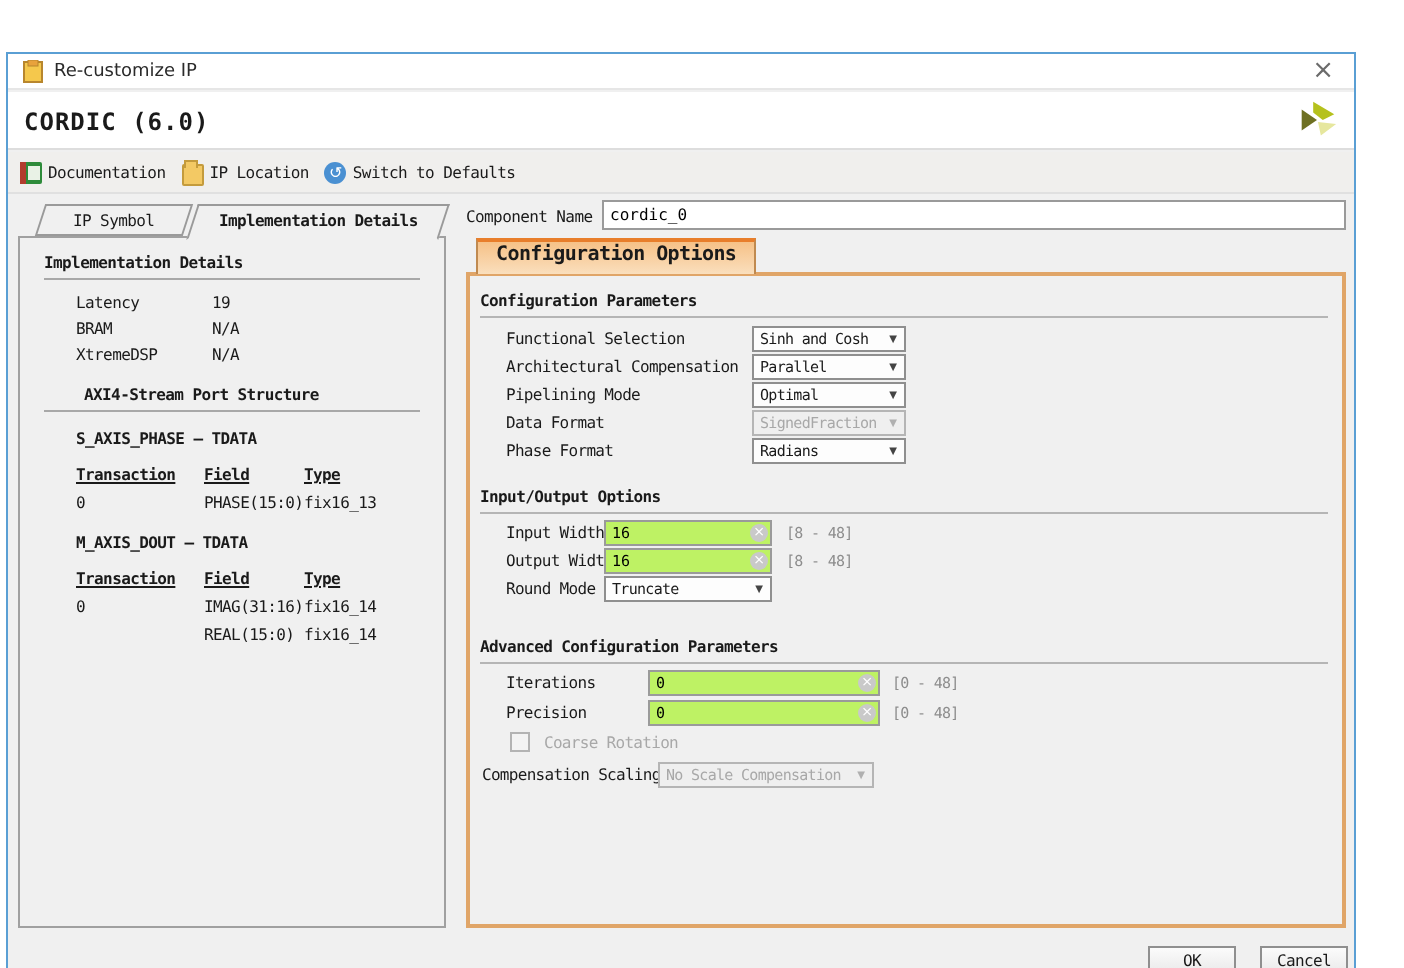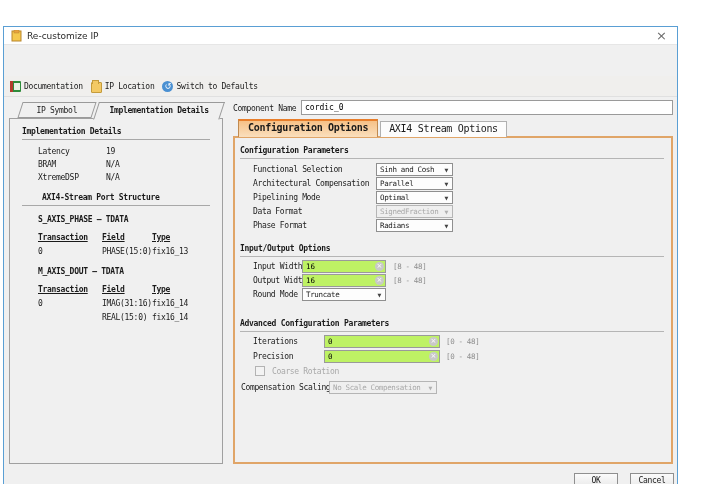--- a/index.html
+++ b/index.html
@@ -114,20 +114,28 @@
 
   <div class="titlebar">
     <svg class="titlebar-icon" viewBox="0 0 11 12">
       <rect x="1" y="1" width="9" height="10" fill="#f5c84c" stroke="#b8862d" stroke-width="1"></rect>
       <rect x="3" y="0" width="5" height="3" fill="#e8a23c" stroke="#b8862d" stroke-width="0.5"></rect>
     </svg>
     <span class="titlebar-text">Re-customize IP</span>
     <span class="close-btn">×</span>
   </div>
 
+  <div class="header">
+    <span class="header-title">CORDIC (6.0)</span>
+    <svg class="logo" viewBox="0 0 24 24">
+      <polygon points="4,6 12,11.5 4,17" fill="#6e7022"></polygon>
+      <polygon points="10,2 21,8.5 15,11.5 10,7.5" fill="#b5c11d"></polygon>
+      <polygon points="12.5,12.5 22,13.5 14,19.5" fill="#e6e79e"></polygon>
+    </svg>
+  </div>
 
   <div class="toolbar">
     <span class="tool-item">
       <span class="t-icon icon-book"></span>
       <span class="t-label">Documentation</span>
     </span>
     <span class="tool-item">
       <span class="t-icon icon-folder"></span>
       <span class="t-label">IP Location</span>
     </span>
@@ -177,21 +185,20 @@
     <div class="lp-txt" style="left:142px; top:180px;">fix16_14</div>
     <div class="lp-txt" style="left:92px; top:194px;">REAL(15:0)</div>
     <div class="lp-txt" style="left:142px; top:194px;">fix16_14</div>
   </div>
 
   <span class="comp-label">Component Name</span>
   <input class="comp-field" value="cordic_0" style="">
 
   <div class="ctabs">
     <div class="ctab active">Configuration Options</div>
-    <div class="ctab inactive">AXI4 Stream Options</div>
   </div>
 
   <div class="panel">
 
     <div class="p-sec" style="left:5px; top:8px;">Configuration Parameters</div>
     <div class="p-line" style="left:5px; top:20px; width:424px;"></div>
 
     <div class="p-lbl" style="left:18px; top:27px;">Functional Selection</div>
     <div class="dropdown" style="left:141px; top:25px; width:77px;">
       <span class="dd-value">Sinh and Cosh</span>

